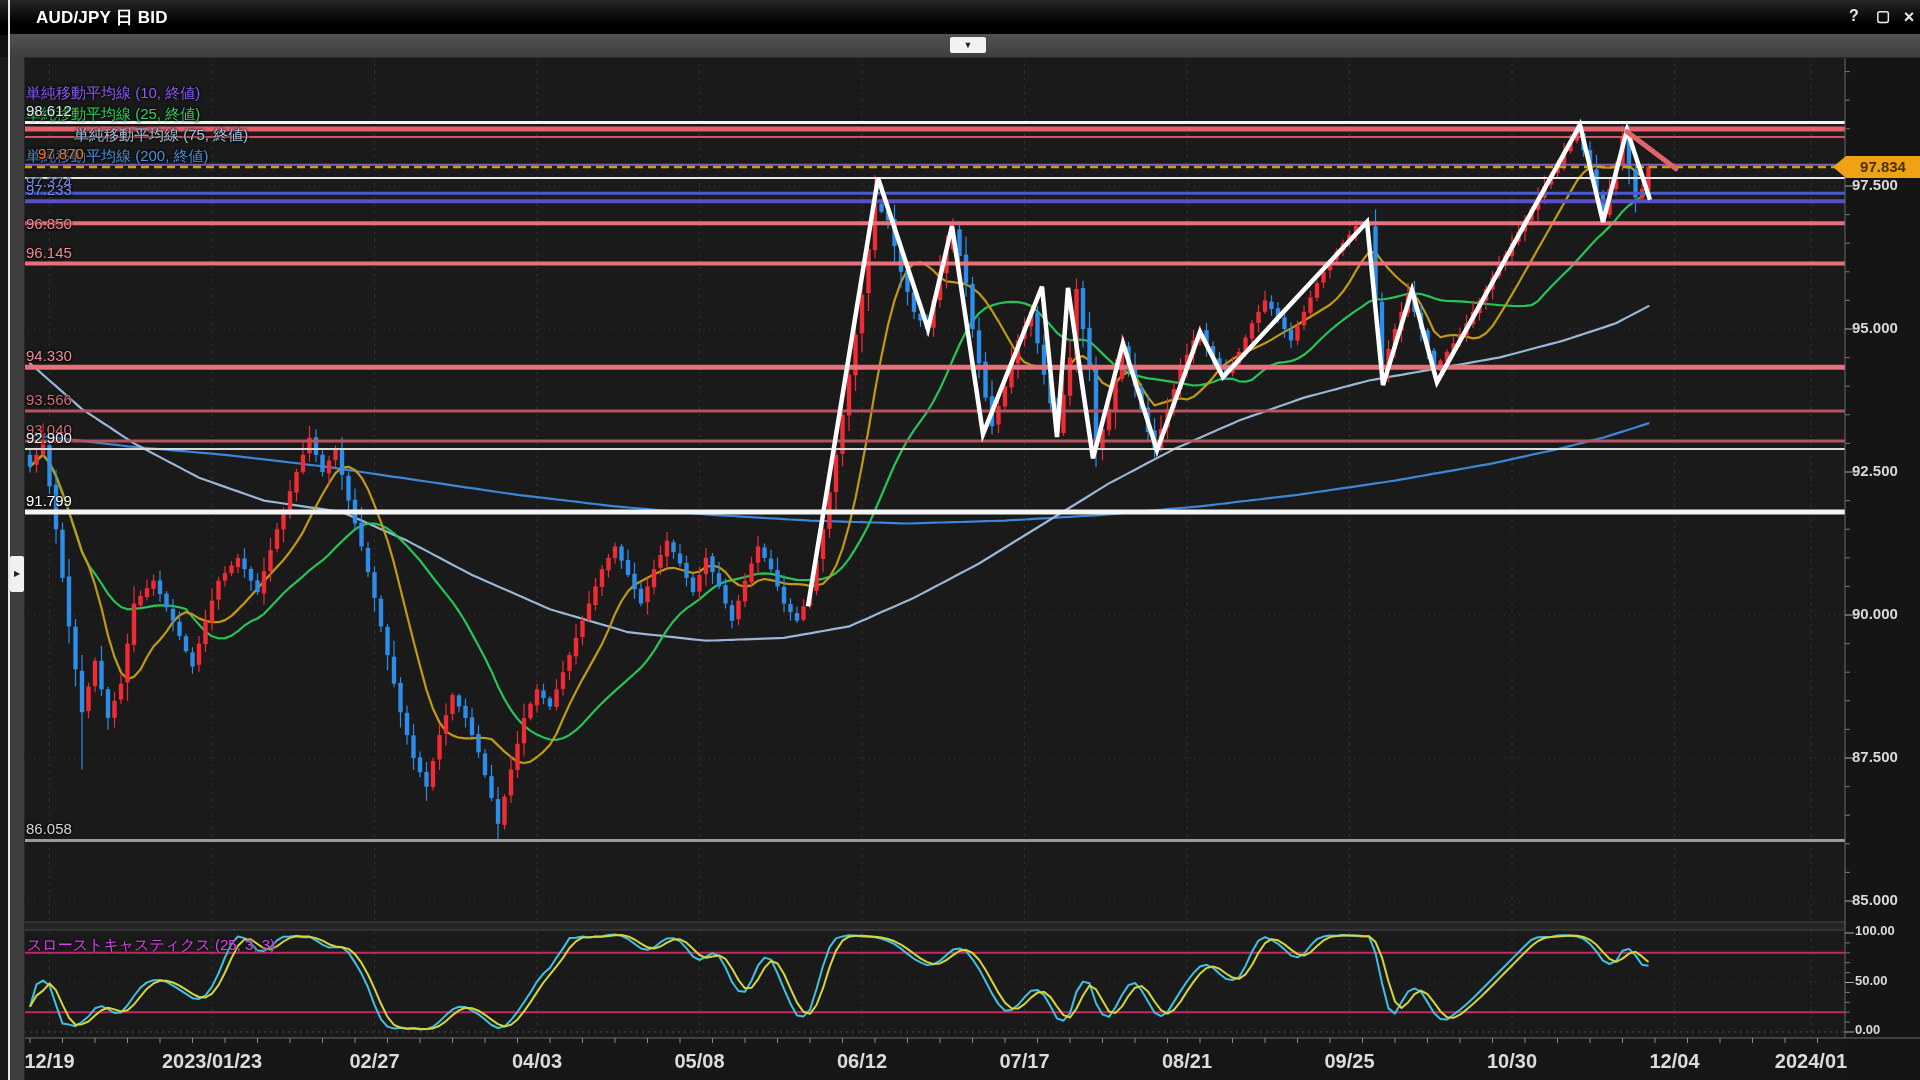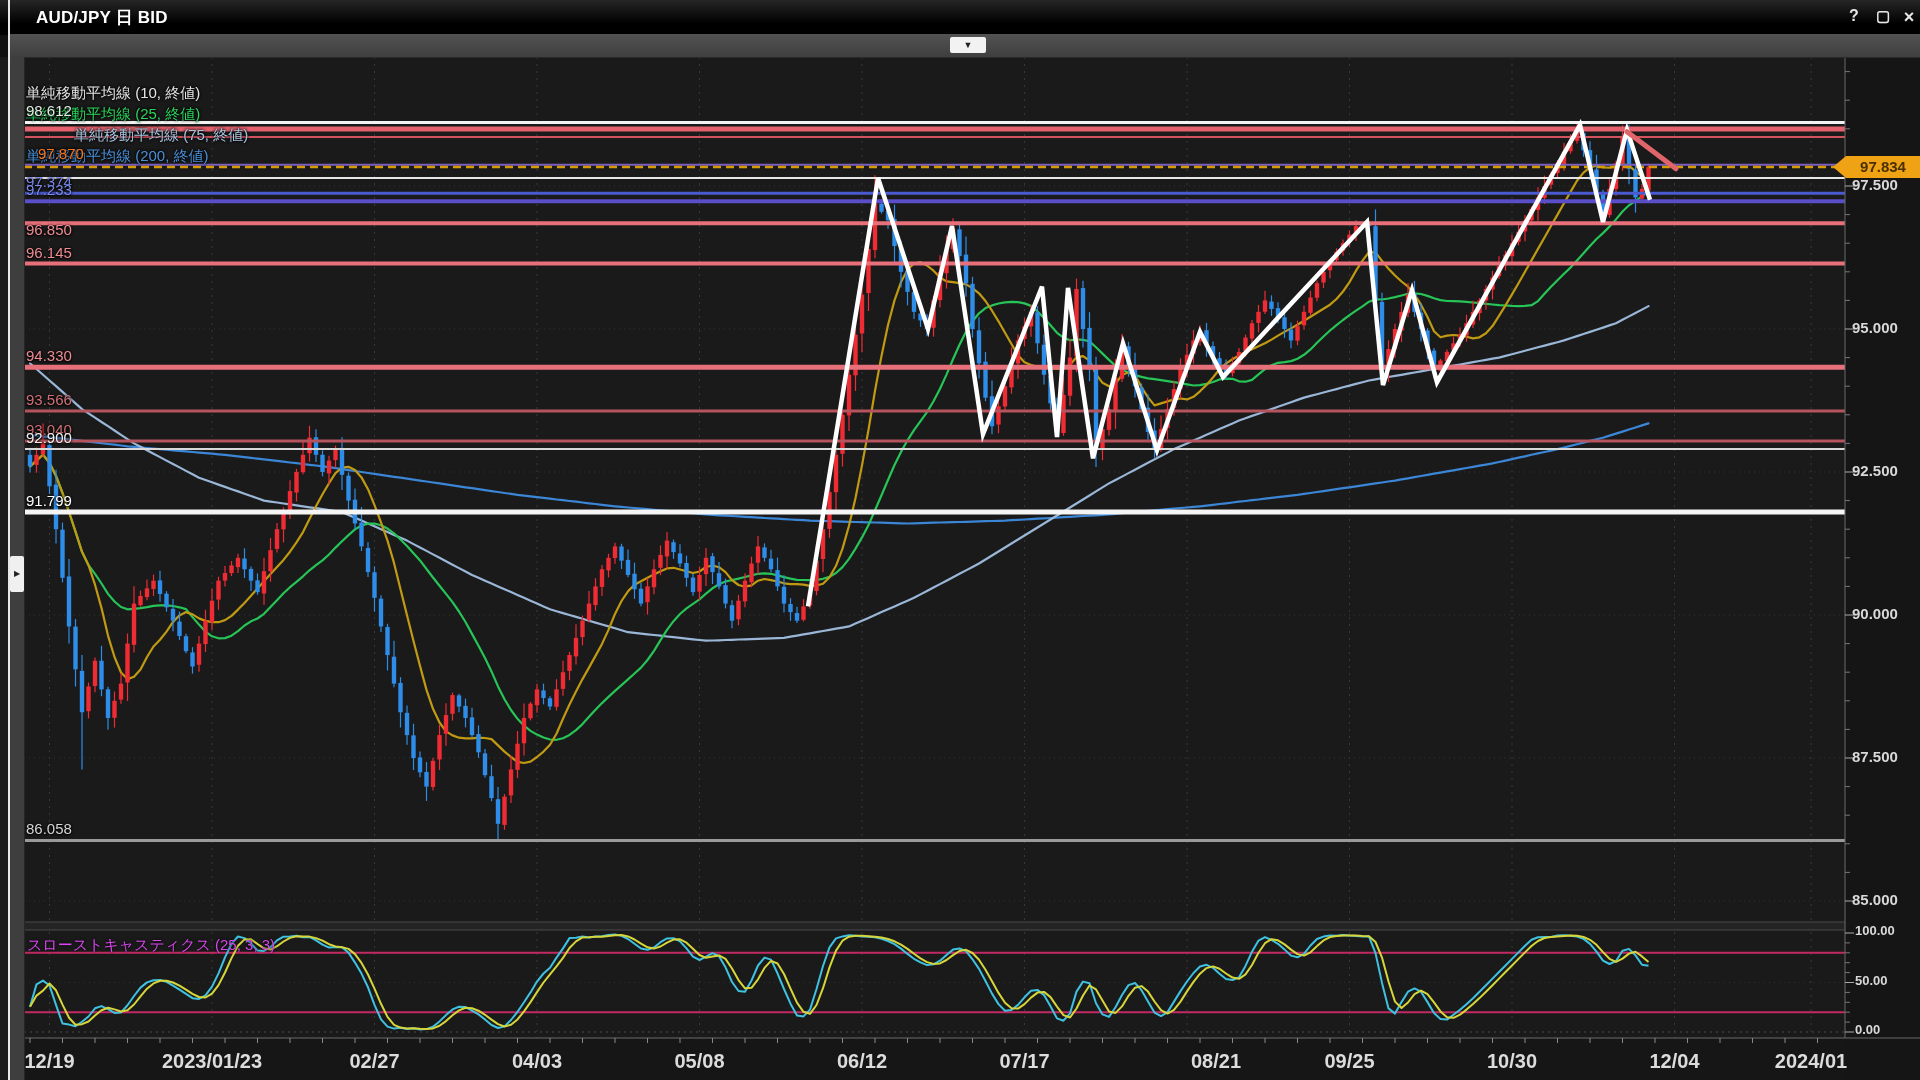--- a/index.html
+++ b/index.html
@@ -732,32 +732,32 @@
 
   <div id="left-edge"></div>
 
   <div id="sidebar-strip">
     <div id="expand-btn">
       <span>▶</span>
     </div>
   </div>
 
   <div id="legend" class="ov">
-      <div class="legend-row" style="color: #e5e5e5;">単純移動平均線 (10, 終値)</div>
+      <div class="legend-row" style="color: #8b5cf6;">単純移動平均線 (10, 終値)</div>
       <div class="legend-row" style="color: rgb(43, 212, 91);">単純移動平均線 (25, 終値)</div>
       <div class="legend-row" style="color: rgb(168, 196, 224); padding-left: 48px;">単純移動平均線 (75, 終値)</div>
       <div class="legend-row" style="color: rgb(74, 144, 217);">単純移動平均線 (200, 終値)</div>
     </div>
   <div id="stoch-legend" class="ov" style="color: #d946ef;">スローストキャスティクス (25, 3, 3)</div>
   <div id="hline-labels" class="ov">
       <div class="hline-label" style="top: 102.394px; color: rgb(232, 232, 232);">98.612</div>
       <div class="hline-label" style="top: 144.836px; color: #f97316; padding-left: 12px;">97.870</div>
       <div class="hline-label" style="top: 173.207px; color: rgb(125, 140, 240);">97.374</div>
       <div class="hline-label" style="top: 181.272px; color: rgb(125, 140, 240);">97.233</div>
-      <div class="hline-label" style="top: 221px; color: rgb(239, 139, 147);">96.850</div>
+      <div class="hline-label" style="top: 215px; color: rgb(239, 139, 147);">96.850</div>
       <div class="hline-label" style="top: 243.506px; color: rgb(239, 139, 147);">96.145</div>
       <div class="hline-label" style="top: 347.324px; color: rgb(239, 139, 147);">94.330</div>
       <div class="hline-label" style="top: 391.025px; color: rgb(207, 112, 120);">93.566</div>
       <div class="hline-label" style="top: 421.112px; color: rgb(207, 112, 120);">93.040</div>
       <div class="hline-label" style="top: 429.12px; color: rgb(240, 240, 240);">92.900</div>
       <div class="hline-label" style="top: 492.097px; color: #ffffff;">91.799</div>
       <div class="hline-label" style="top: 820.482px; color: rgb(213, 213, 213);">86.058</div>
     </div>
   <div id="y-labels" class="ov">
       <div class="y-tick-label" style="top: 176px;">97.500</div>
@@ -773,21 +773,21 @@
       <div class="stoch-tick-label" style="top: 1022px;">0.00</div>
     </div>
   <div id="x-labels" class="ov">
       <div class="x-tick-label" style="left: 49.5px;">12/19</div>
       <div class="x-tick-label" style="left: 212px;">2023/01/23</div>
       <div class="x-tick-label" style="left: 374.5px; text-align: center;">02/27</div>
       <div class="x-tick-label" style="left: 537px;">04/03</div>
       <div class="x-tick-label" style="left: 699.5px;">05/08</div>
       <div class="x-tick-label" style="left: 862px;">06/12</div>
       <div class="x-tick-label" style="left: 1024.5px;">07/17</div>
-      <div class="x-tick-label" style="left: 1187px; margin-left: 29px;">08/21</div>
+      <div class="x-tick-label" style="left: 1187px;">08/21</div>
       <div class="x-tick-label" style="left: 1349.5px;">09/25</div>
       <div class="x-tick-label" style="left: 1512px;">10/30</div>
       <div class="x-tick-label" style="left: 1674.5px;">12/04</div>
       <div class="x-tick-label" style="left: 1811px;">2024/01</div>
     </div>
 
   <div id="cur-tag-arrow" style="top: 155.895px; border-right-color: rgb(239, 162, 19);"></div>
   <div id="cur-tag" style="top: 155.895px; background: rgb(239, 162, 19); color: rgb(74, 48, 0);">97.834</div>
 </div>
 

